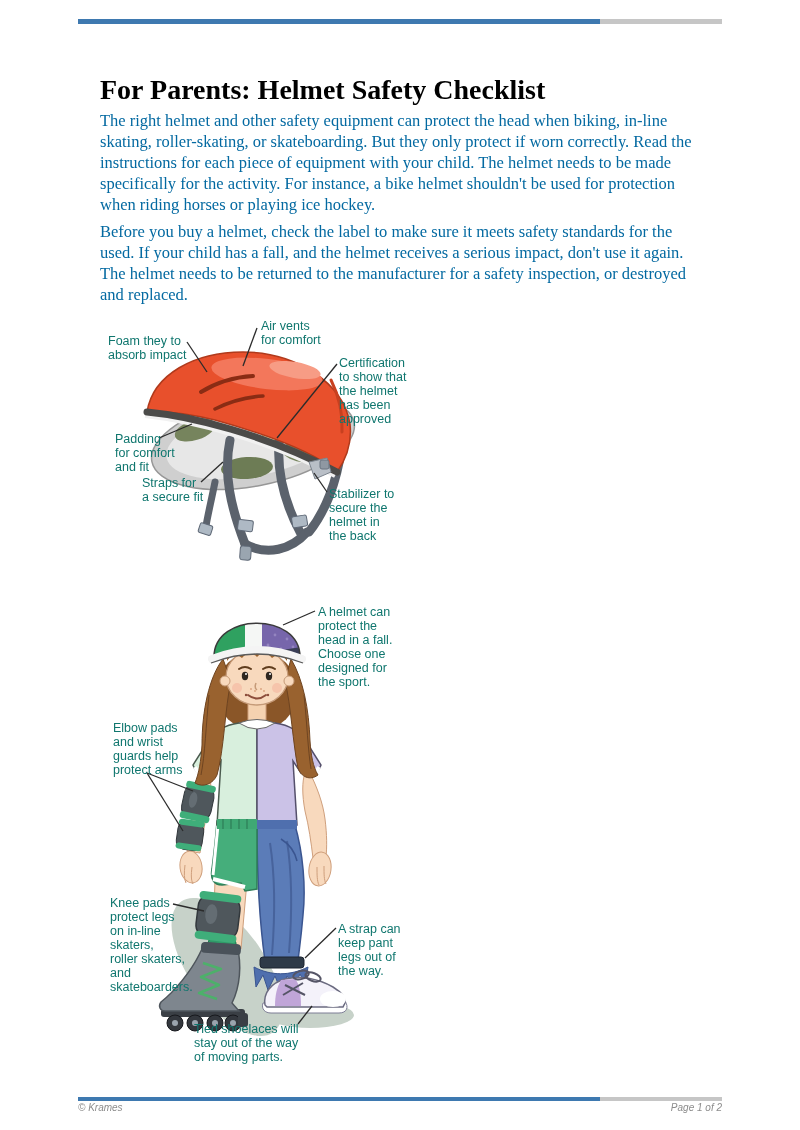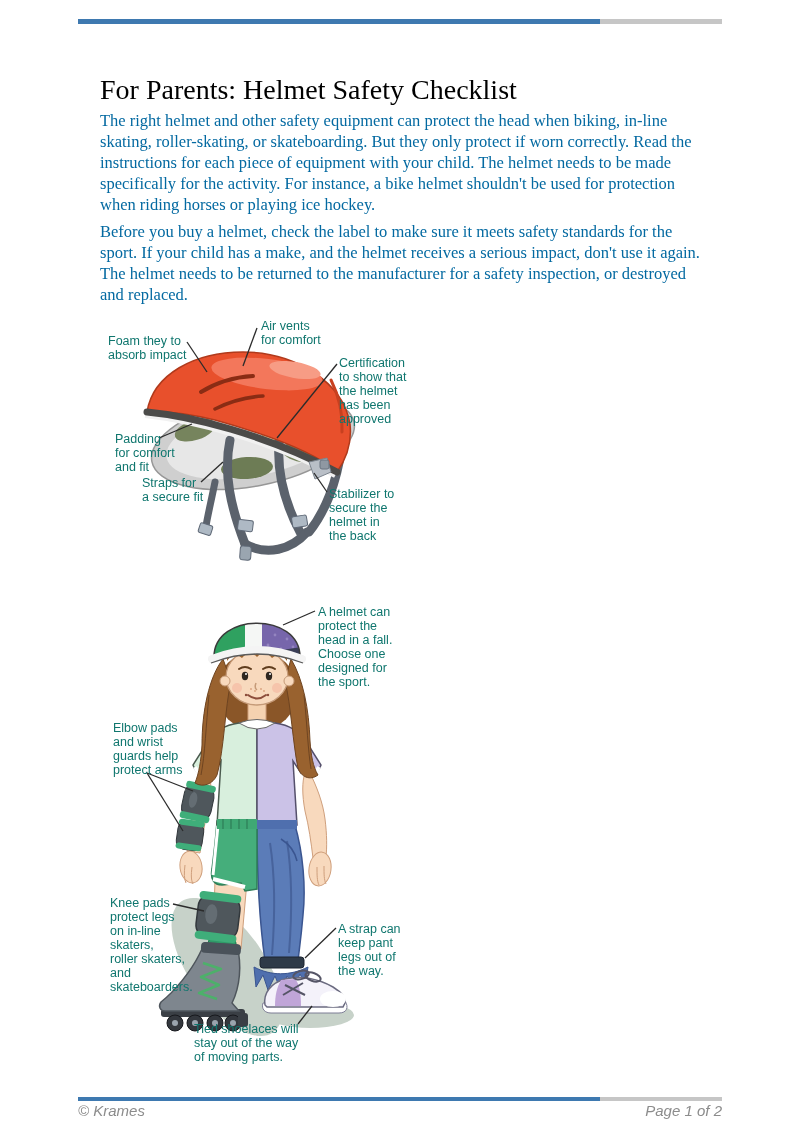--- a/index.html
+++ b/index.html
@@ -6,56 +6,56 @@
   body{width:800px;height:1130px;position:relative;font-family:"Liberation Serif",serif;}
   .page{position:absolute;left:0;top:0;width:800px;height:1130px;background:#ffffff;overflow:hidden;}
 
   .rule{position:absolute;left:78px;width:644px;display:flex;}
   .rule-top{top:19px;height:5px;}
   .rule-bottom{top:1097px;height:4px;}
   .rule-blue{width:522px;background:#3e79b0;}
   .rule-gray{flex:1;background:#c6c6c6;}
 
   .title{position:absolute;left:100px;top:55px;width:620px;
-         font-family:"Liberation Serif",serif;font-size:28px;font-weight:normal;color:#000;}
+         font-family:"Liberation Serif",serif;font-size:28px;font-weight:bold;color:#000;}
 
   .bodytext{position:absolute;left:100px;width:604px;margin:0;
             font-size:16.5px;line-height:21px;color:#0369a1;}
   .p1{top:110px;}
   .p2{top:221px;}
 
   .fig{position:absolute;}
   .fig svg{position:absolute;left:0;top:0;}
   .lbl{position:absolute;font-family:"Liberation Sans",sans-serif;
        font-size:12.5px;line-height:14px;color:#0f766e;white-space:pre-line;}
 
   .fig-helmet{left:95px;top:312px;width:330px;height:260px;}
   .fig-skater{left:105px;top:595px;width:345px;height:485px;}
 
   .ld{stroke:#2b2b2b;stroke-width:1.3;}
 
   .foot{position:absolute;top:1102px;font-family:"Liberation Sans",sans-serif;
-        font-style:italic;font-size:15px;color:#8c8c8c;}
+        font-style:italic;font-size:10px;color:#8c8c8c;}
   .foot-left{left:78px;}
   .foot-right{right:78px;text-align:left;}
 </style>
 </head>
 <body>
 
 <div class="page">
 
   <div class="rule rule-top">
     <span class="rule-blue"></span>
     <span class="rule-gray"></span>
   </div>
 
   <h1 class="title">For Parents: Helmet Safety Checklist</h1>
 
   <p class="bodytext p1">The right helmet and other safety equipment can protect the head when biking, in-line skating, roller-skating, or skateboarding. But they only protect if worn correctly. Read the instructions for each piece of equipment with your child. The helmet needs to be made specifically for the activity. For instance, a bike helmet shouldn't be used for protection when riding horses or playing ice hockey.</p>
-  <p class="bodytext p2">Before you buy a helmet, check the label to make sure it meets safety standards for the sport. If your child has a make, and the helmet receives a serious impact, don't use it again. The helmet needs to be returned to the manufacturer for a safety inspection, or destroyed and replaced.</p>
+  <p class="bodytext p2">Before you buy a helmet, check the label to make sure it meets safety standards for the used. If your child has a fall, and the helmet receives a serious impact, don't use it again. The helmet needs to be returned to the manufacturer for a safety inspection, or destroyed and replaced.</p>
 
   <div class="fig fig-helmet">
     <svg width="330" height="260" viewBox="0 0 330 260">
 
       <ellipse cx="158" cy="130" rx="103" ry="44" transform="rotate(-11 158 130)" fill="#cfcfcf" stroke="#979797" stroke-width="1.5"></ellipse>
       <ellipse cx="158" cy="129" rx="88" ry="35" transform="rotate(-11 158 129)" fill="#e7e7e7"></ellipse>
       <ellipse cx="100" cy="118" rx="21" ry="10" transform="rotate(-18 100 118)" fill="#76845d"></ellipse>
       <ellipse cx="152" cy="156" rx="26" ry="11" transform="rotate(-4 152 156)" fill="#6d7c55"></ellipse>
       <ellipse cx="207" cy="140" rx="20" ry="10" transform="rotate(8 207 140)" fill="#76845d"></ellipse>
       <rect x="168" y="118" width="24" height="14" rx="2" transform="rotate(-10 180 125)" fill="#ddd2a2" stroke="#b3a677"></rect>

